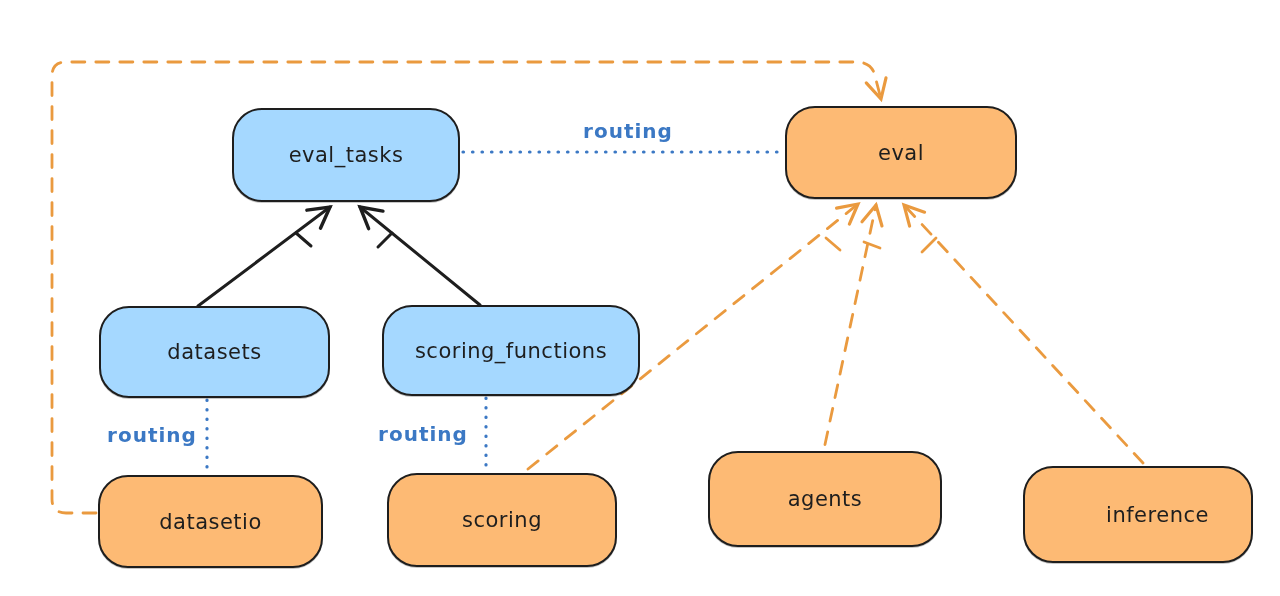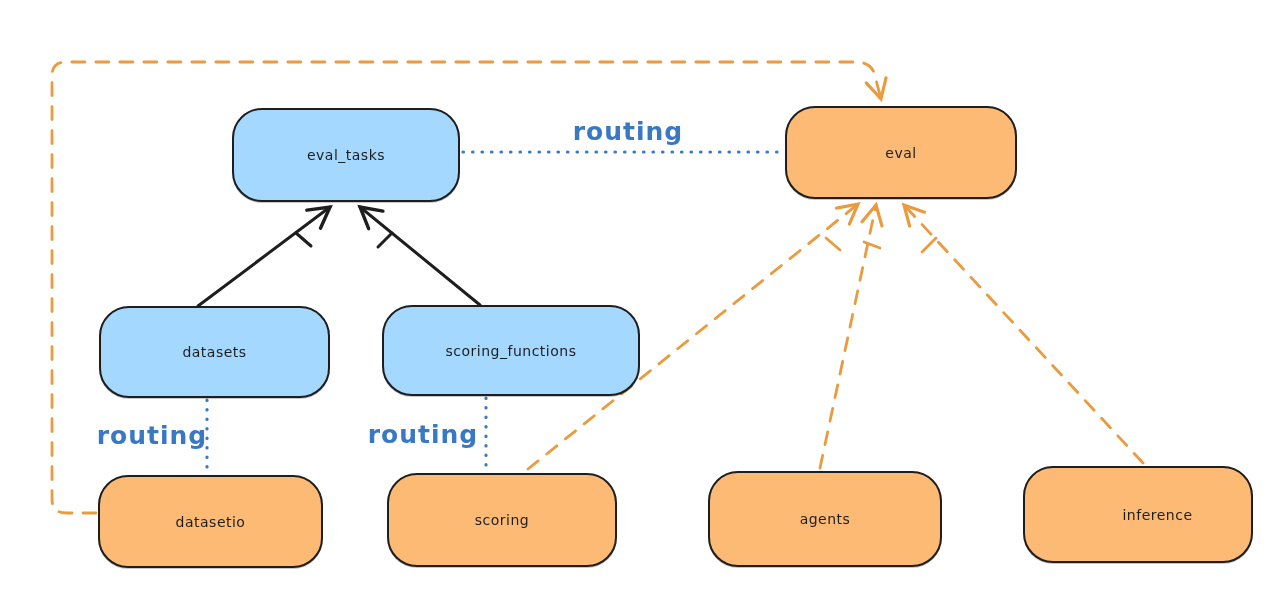--- a/index.html
+++ b/index.html
@@ -10,39 +10,39 @@
     font-family:"DejaVu Sans","Liberation Sans",sans-serif;
     overflow:hidden;
   }
   #edges{position:absolute;left:0;top:0;width:1280px;height:596px;}
   .node{
     position:absolute;
     box-sizing:border-box;
     border:2.5px solid #1e1e1e;
     border-radius:30px;
     display:flex;align-items:center;justify-content:center;
-    font-size:14px;color:#1e1e1e;
+    font-size:21px;color:#1e1e1e;
     letter-spacing:0.5px;
     box-shadow:0 1px 0 rgba(30,30,30,0.25);
   }
   .blue{background:#a5d8ff;}
   .green{background:#fdba74;}
   #n-eval_tasks{left:232px;top:108px;width:228px;height:94px;}
   #n-eval{left:785px;top:106px;width:232px;height:93px;}
   #n-datasets{left:99px;top:306px;width:231px;height:92px;}
   #n-scoring_functions{left:382px;top:305px;width:258px;height:91px;}
   #n-datasetio{left:98px;top:475px;width:225px;height:93px;}
   #n-scoring{left:387px;top:473px;width:230px;height:94px;}
-  #n-agents{left:708px;top:471px;width:234px;height:96px;justify-content:center;}
+  #n-agents{left:708px;top:451px;width:234px;height:96px;justify-content:center;}
   #n-inference{left:1023px;top:466px;width:230px;height:97px;padding-left:39px;}
   .routing-label{
     position:absolute;
     color:#3b78c4;
     font-weight:bold;
-    font-size:25px;
+    font-size:20px;
     letter-spacing:1px;
     transform:translate(-50%,-50%);
   }
   #lbl-routing-top{left:628px;top:131px;}
   #lbl-routing-datasets{left:152px;top:435px;}
   #lbl-routing-scoring{left:423px;top:434px;}
 </style>
 </head>
 <body>
 

